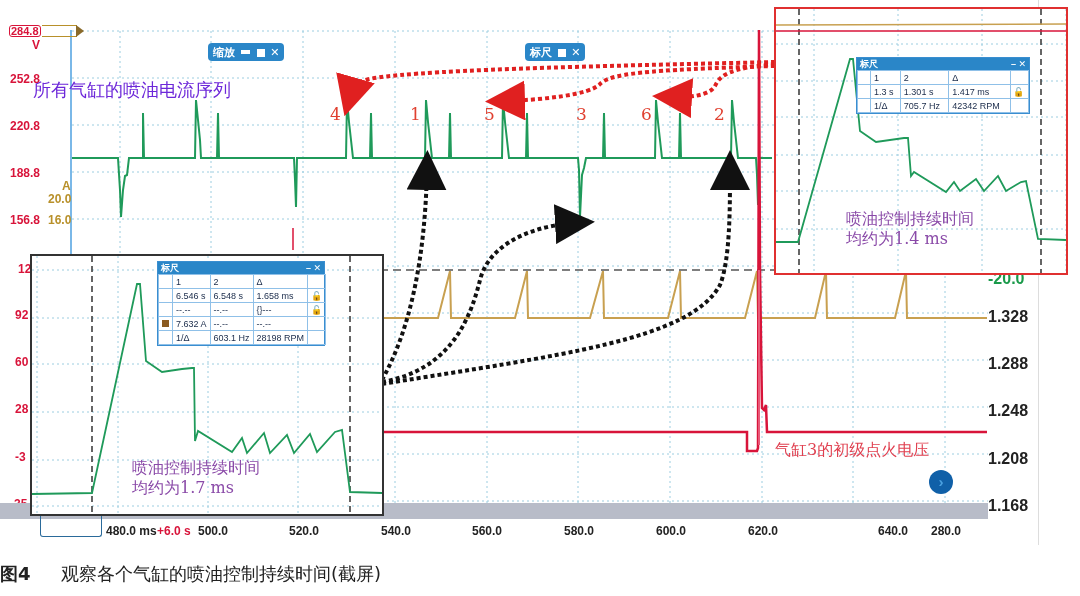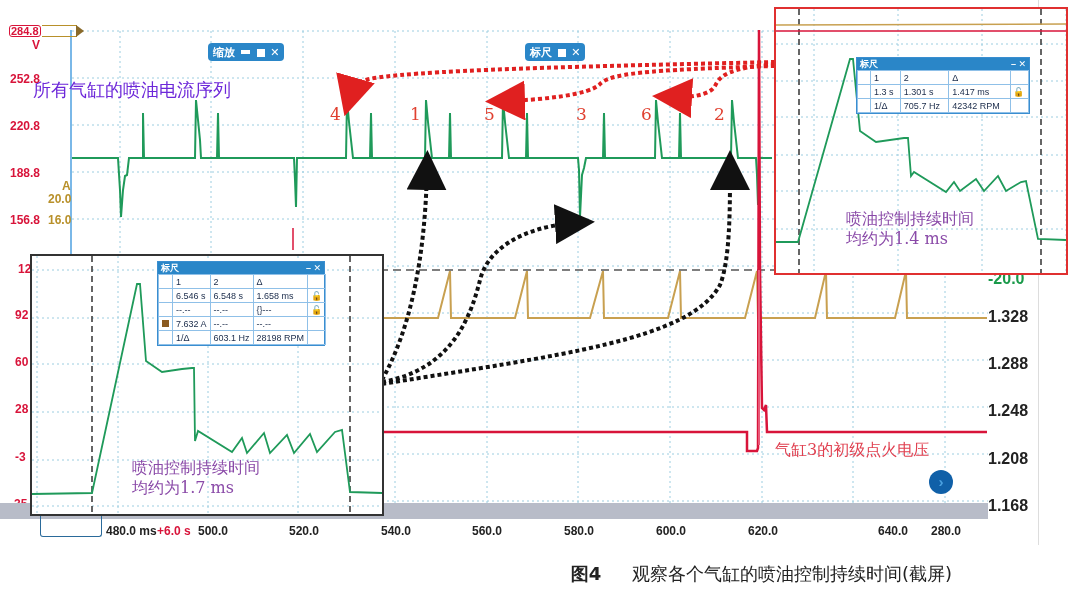--- a/index.html
+++ b/index.html
@@ -9,21 +9,21 @@
   .ylab{position:absolute;font-size:12px;font-weight:bold;color:#d8143a;}
   .ylab2{position:absolute;font-size:12px;font-weight:bold;color:#b8902a;}
   .rlab{position:absolute;font-size:16px;font-weight:bold;color:#222;}
   .xlab{position:absolute;font-size:12px;font-weight:bold;color:#222;top:524px;}
   .pill{position:absolute;background:#2a86c8;color:#fff;font-size:11px;font-weight:bold;border-radius:4px;padding:1px 5px;height:16px;line-height:16px;}
   .ann{position:absolute;font-family:"DejaVu Serif","Liberation Serif",serif;white-space:nowrap;}
   .ruler{position:absolute;background:#fff;border:1px solid #3a8ed0;font-size:9px;color:#1a2b4a;}
   .ruler .hd{background:#2a86c8;color:#fff;height:12px;line-height:12px;padding:0 3px;font-weight:bold;display:flex;justify-content:space-between;}
   .ruler table{border-collapse:collapse;width:100%;}
   .ruler td{border:1px solid #8fc0e8;height:13px;padding:0 3px;white-space:nowrap;}
-  .caption{position:absolute;top:562px;left:0;width:952px;text-align:right;font-size:18px;font-weight:bold;color:#222;font-family:"DejaVu Sans",sans-serif;}
+  .caption{position:absolute;top:562px;left:0;width:952px;text-align:left;font-size:18px;font-weight:bold;color:#222;font-family:"DejaVu Sans",sans-serif;}
   .bottombar{position:absolute;left:0;top:503px;width:988px;height:16px;background:#b8bcc8;}
 </style>
 </head>
 <body>
 
 <div class="scope">
 
   <svg class="abs" style="left:0;top:0" width="1000" height="545">
     <defs>
       <marker id="arrRed" markerWidth="10" markerHeight="10" refX="5" refY="5" orient="auto">

